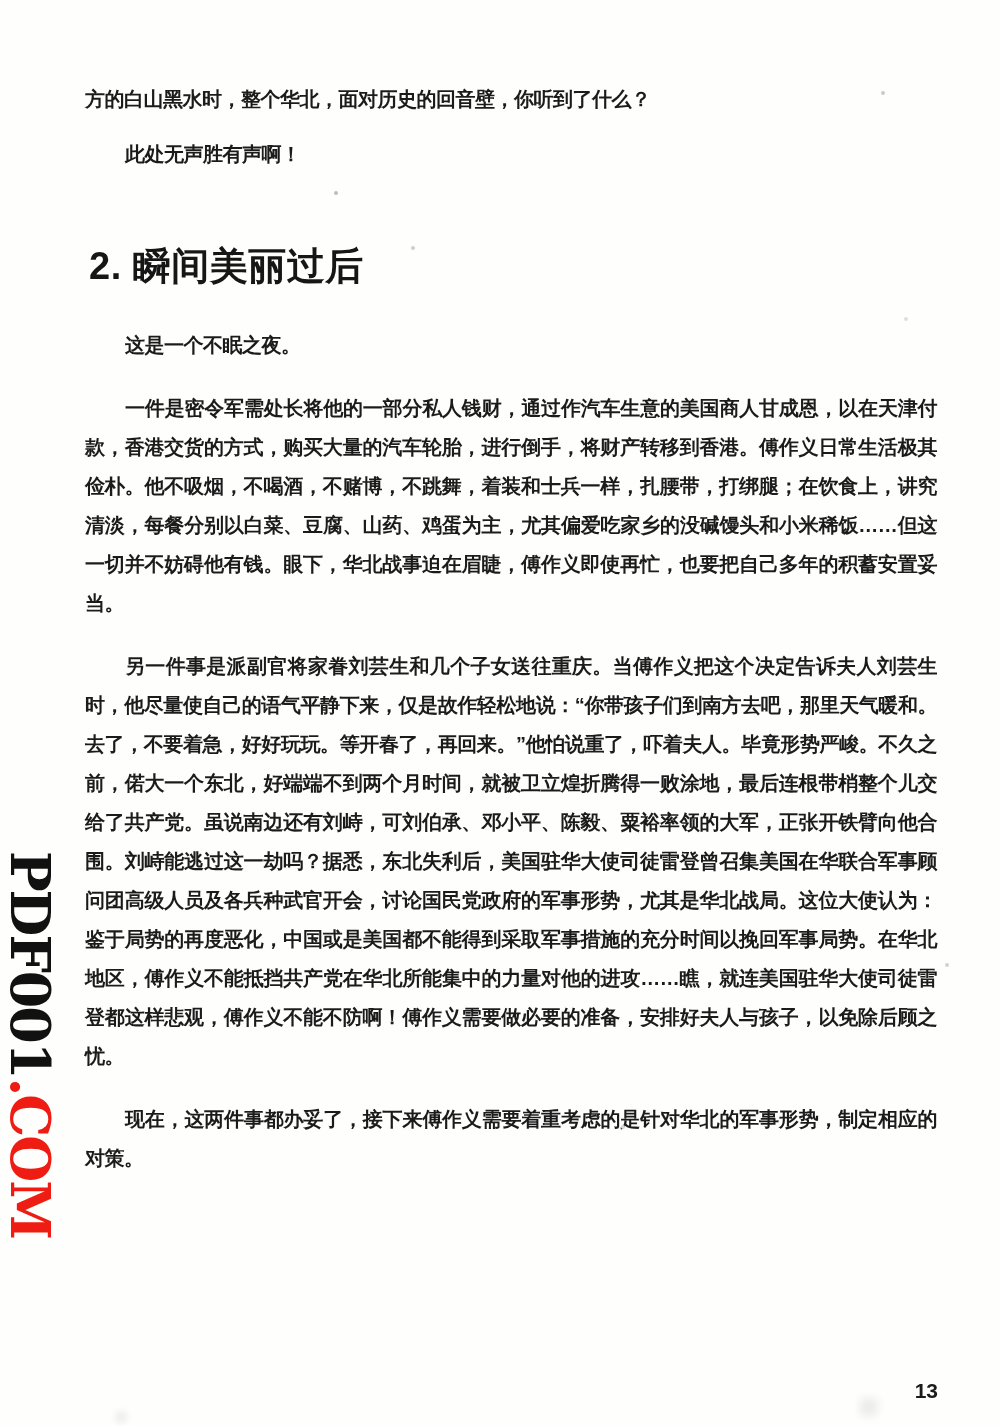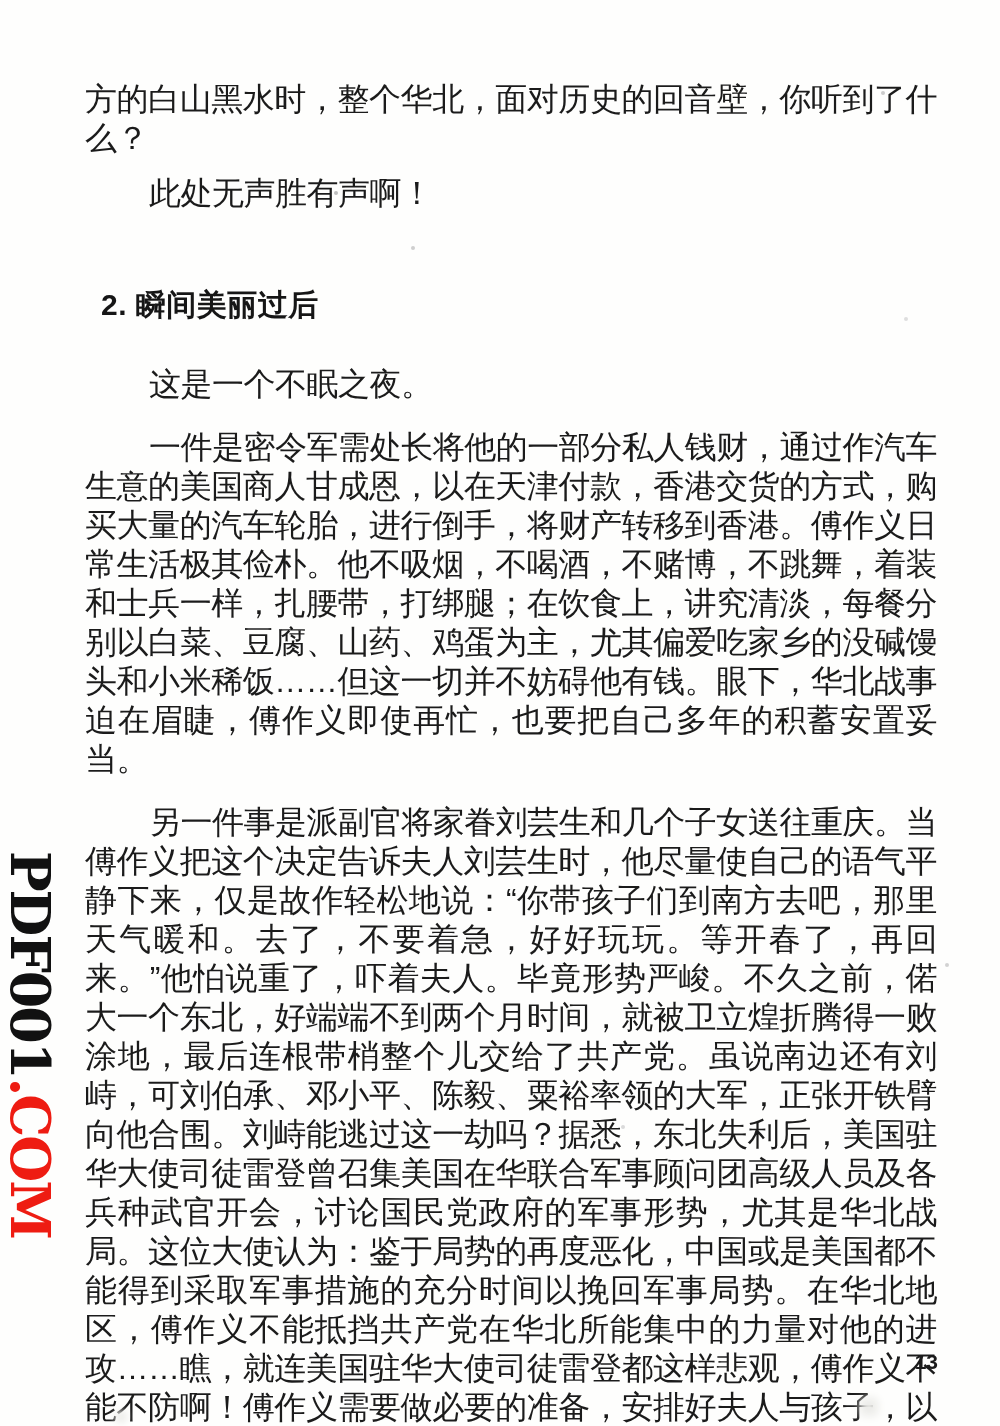--- a/index.html
+++ b/index.html
@@ -18,32 +18,32 @@
   
   .content {
     position: absolute;
     top: 80px;
     left: 85px;
     width: 852px;
     color: #1b1b1b;
   }
   .para {
     margin: 0;
-    font-size: 32px;
+    font-size: 20px;
     line-height: 39px;
-    font-weight: 400;
+    font-weight: 700;
     letter-spacing: -0.5px;
     text-align: justify;
     text-justify: inter-character;
   }
   .indent { text-indent: 2em; margin-top: 24px; }
   .sp-top { margin-top: 16px; }
   .heading {
-    margin: 72px 0 40px 16px;
-    font-size: 30px;
+    margin: 72px 0 40px 4px;
+    font-size: 38px;
     line-height: 40px;
     font-weight: 600;
     letter-spacing: 0.5px;
     color: #161616;
   }
   
   .watermark {
     position: absolute;
     top: 851px;
     left: 57px;
@@ -53,21 +53,21 @@
     font-weight: bold;
     font-size: 54px;
     line-height: 54px;
     letter-spacing: -2px;
     white-space: nowrap;
     color: #111111;
   }
   .watermark .red { color: #ee1c12; }
   .page-number {
     position: absolute;
-    top: 1350px;
+    top: 1379px;
     right: 62px;
     font-size: 21px;
     font-weight: 600;
     color: #1b1b1b;
   }
   
   .noise { position: absolute; inset: 0; pointer-events: none; }
   .noise::after {
     content: "";
     position: absolute;

